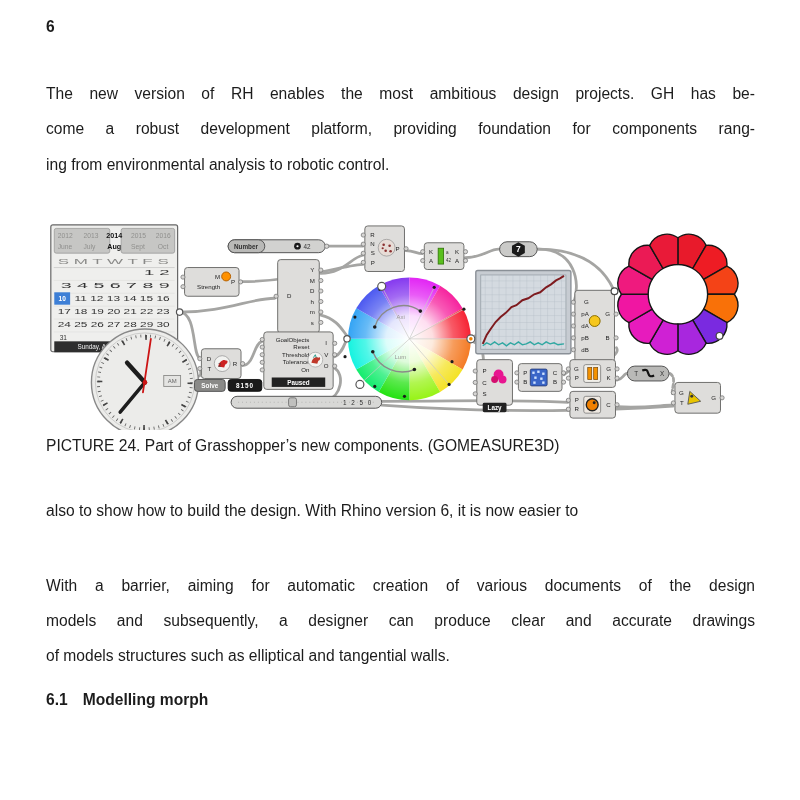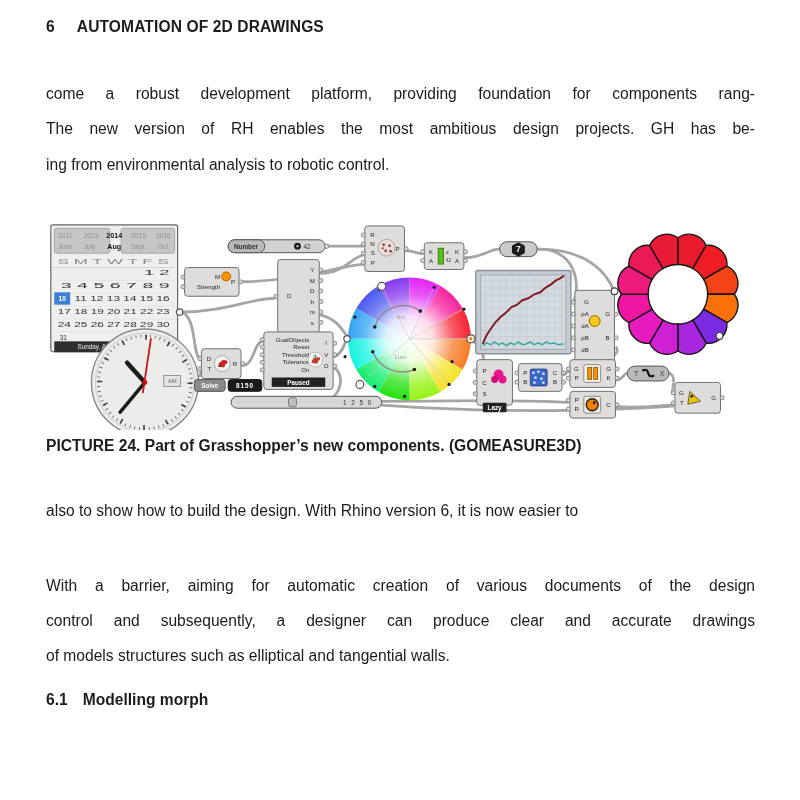--- a/index.html
+++ b/index.html
@@ -4,21 +4,21 @@
 <style>
   html,body{margin:0;padding:0;background:#fff;}
   body{width:800px;height:800px;overflow:hidden;font-family:"Liberation Sans",sans-serif;color:#1c1c1c;}
   .page{padding:18px 45px 0 46px;}
   .h1{display:flex;gap:22px;font-size:15.6px;font-weight:bold;letter-spacing:.1px;}
   .para{font-size:15.6px;line-height:35.4px;}
   .para .line{text-align:justify;text-align-last:justify;height:35.4px;overflow:hidden;}
   .para .line:last-child{text-align:right;text-align-last:left;}
   .p1{margin-top:40px;}
   .figure{margin-top:36px;height:212px;position:relative;}
-  .caption{margin-top:6px;font-size:15.6px;line-height:20px;font-weight:bold;}
+  .caption{margin-top:6px;font-size:15.6px;line-height:20px;}
   .p2{margin-top:37px;}
   .p3{margin-top:39px;}
   .h2{display:flex;gap:15px;font-size:15.6px;font-weight:bold;margin-top:17px;}
   svg text{font-family:"Liberation Sans",sans-serif;}
   .nl{font-size:6.2px;fill:#242424;}
   .cal-gray{font-size:6.8px;fill:#90908e;}
   .cal-cur{font-size:7.2px;font-weight:bold;fill:#111;}
   .cal-days{font-size:6.4px;fill:#8a8a88;}
   .cal-num{font-size:6.6px;fill:#333;}
   .cal-sel{font-size:6.6px;fill:#fff;font-weight:bold;}
@@ -28,26 +28,25 @@
   .tiny{font-size:6.4px;fill:#333;}
   .wlbl{font-size:6px;fill:#9a9a98;}
 </style>
 </head>
 <body>
 
 <div class="page">
 
   <div class="h1">
     <span>6</span>
-    <span>AUTOMATION OF 2D DRAWINGS</span>
   </div>
 
   <div class="para p1">
+    <div class="line">The new version of RH enables the most ambitious design projects. GH has be-</div>
     <div class="line">come a robust development platform, providing foundation for components rang-</div>
-    <div class="line">The new version of RH enables the most ambitious design projects. GH has be-</div>
     <div class="line">ing from environmental analysis to robotic control.</div>
   </div>
 
   <div class="figure">
   <svg width="712" height="212" viewBox="0 0 715 214">
     <defs>
       <radialGradient id="whiteFade">
         <stop offset="0%" stop-color="#fff" stop-opacity="1"></stop>
         <stop offset="38%" stop-color="#fff" stop-opacity="0.85"></stop>
         <stop offset="72%" stop-color="#fff" stop-opacity="0.25"></stop>
@@ -462,21 +461,21 @@
   </div>
 
   <div class="caption">PICTURE 24. Part of Grasshopper’s new components. (GOMEASURE3D)</div>
 
   <div class="para p2">
     <div class="line">also to show how to build the design. With Rhino version 6, it is now easier to</div>
   </div>
 
   <div class="para p3">
     <div class="line">With a barrier, aiming for automatic creation of various documents of the design</div>
-    <div class="line">control and subsequently, a designer can produce clear and accurate drawings</div>
+    <div class="line">models and subsequently, a designer can produce clear and accurate drawings</div>
     <div class="line">of models structures such as elliptical and tangential walls.</div>
   </div>
 
   <div class="h2">
     <span>6.1</span>
     <span>Modelling morph</span>
   </div>
 
 </div>
 

